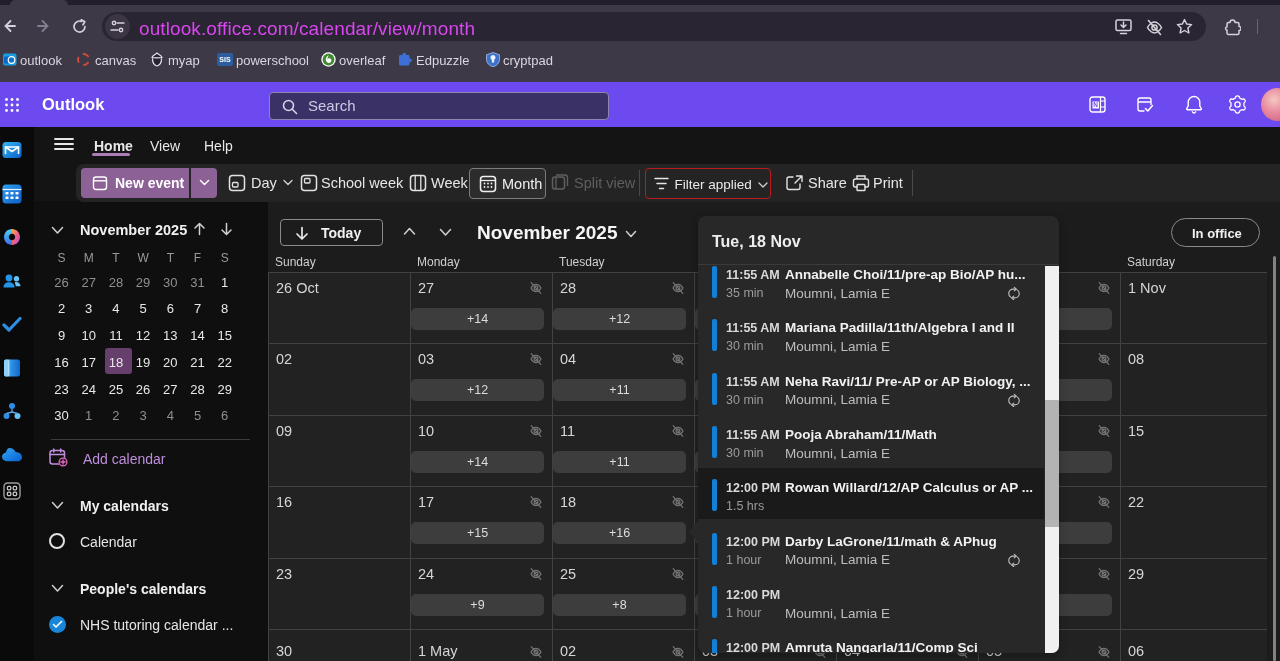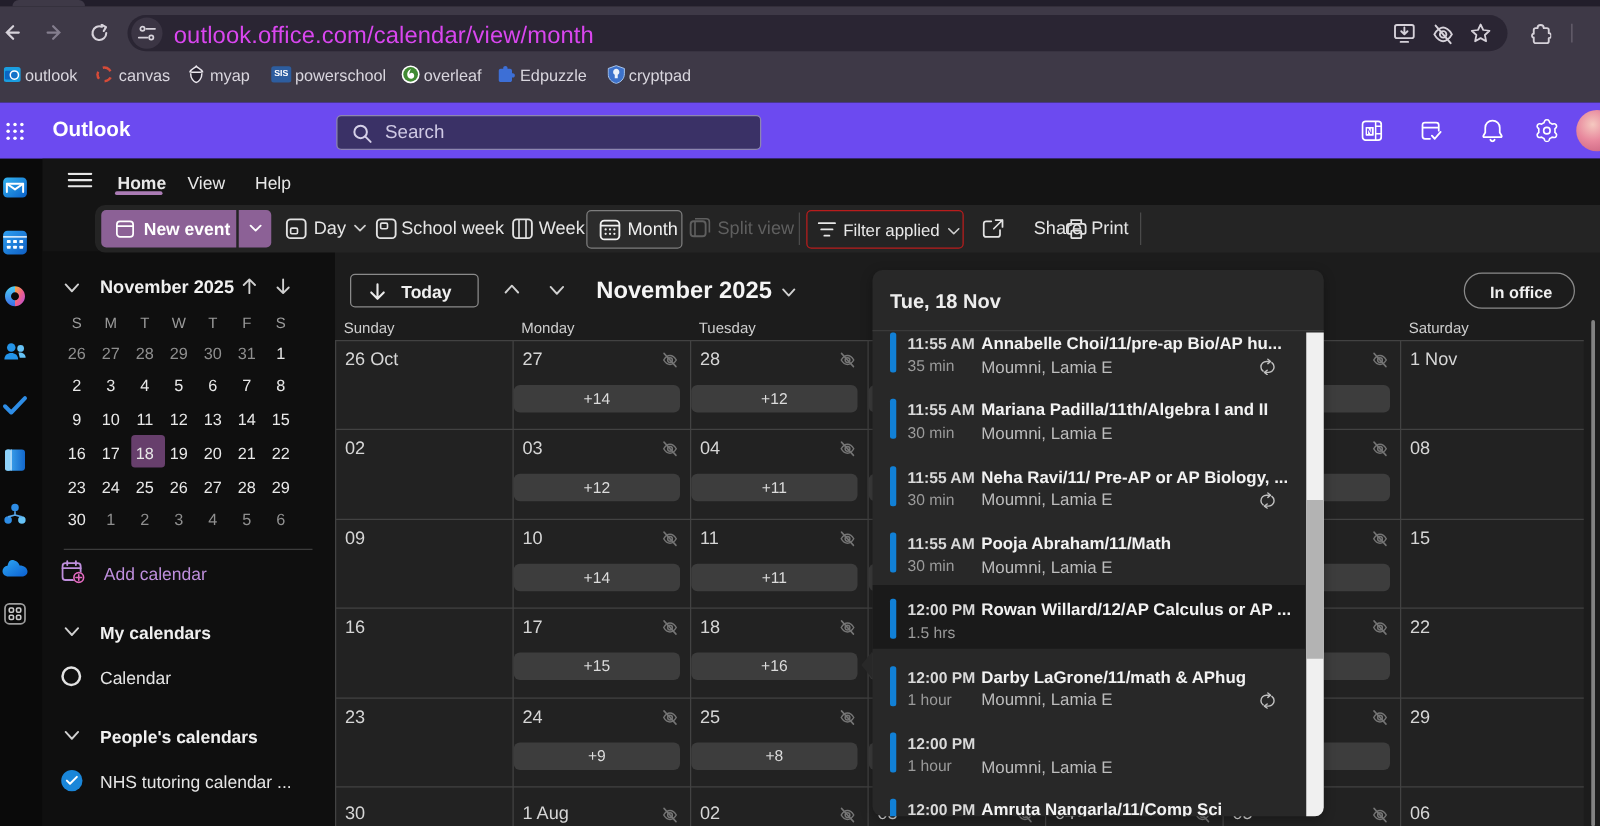--- a/index.html
+++ b/index.html
@@ -269,21 +269,21 @@
       </svg>
   <div class="abs" style="left:29px;top:7.5px;font-size:13.5px;color:#e9e9e9">Filter applied</div>
   <svg class="abs" style="left:112px;top:12.5px" width="10" height="7" viewBox="0 0 10 7">
         <path d="M1 1 L5 5 L9 1" stroke="#cfcfcf" stroke-width="1.3" fill="none" stroke-linecap="round" stroke-linejoin="round"></path>
       </svg>
  </div>
  <svg class="abs" style="left:709px;top:10px" width="19" height="18" viewBox="0 0 19 18">
       <path d="M8 3 H4 C2.9 3 2 3.9 2 5 V13.5 C2 14.6 2.9 15.5 4 15.5 H13 C14.1 15.5 15 14.6 15 13.5 V10" stroke="#e3e3e3" stroke-width="1.4" fill="none" stroke-linecap="round"></path>
       <path d="M11.5 2 H17 V7.5 M17 2 L10 9" stroke="#e3e3e3" stroke-width="1.4" fill="none" stroke-linecap="round" stroke-linejoin="round"></path>
     </svg>
- <div class="rbtxt" style="left:751px">Share</div>
+ <div class="rbtxt" style="left:732px">Share</div>
  <svg class="abs" style="left:776px;top:10px" width="18" height="18" viewBox="0 0 18 18">
       <path d="M5 5 V2 H13 V5 M5 13 H3 C2 13 1.5 12.4 1.5 11.5 V7 C1.5 6 2.2 5 3.5 5 H14.5 C15.8 5 16.5 6 16.5 7 V11.5 C16.5 12.4 16 13 15 13 H13" stroke="#e3e3e3" stroke-width="1.4" fill="none" stroke-linecap="round"></path>
       <rect x="5" y="10.5" width="8" height="6" rx="0.8" stroke="#e3e3e3" stroke-width="1.4" fill="none"></rect>
     </svg>
  <div class="rbtxt" style="left:797px">Print</div>
  <div class="rbsep" style="left:836px"></div>
  <svg class="abs" style="left:1212px;top:15px" width="11" height="8" viewBox="0 0 11 8">
       <path d="M1.5 1.5 L5.5 5.5 L9.5 1.5" stroke="#cfcfcf" stroke-width="1.4" fill="none" stroke-linecap="round" stroke-linejoin="round"></path>
     </svg>
 </div>
@@ -681,21 +681,21 @@
 <div class="pill" style="left:569px;top:321.5px">+8</div>
 <div class="dnum" style="left:718px;top:293.5px">28</div>
 <svg class="eyeoff" style="left:829px;top:294.5px" width="14" height="14" viewBox="0 0 14 14">
       <path d="M2 7 C3.6 4.2 5.9 3.4 7 3.4 C8.1 3.4 10.4 4.2 12 7 C10.4 9.8 8.1 10.6 7 10.6 C5.9 10.6 3.6 9.8 2 7 Z" stroke="#757575" stroke-width="1.2" fill="none"></path>
       <circle cx="7" cy="7" r="1.9" stroke="#757575" stroke-width="1.2" fill="none"></circle>
       <path d="M2.2 1.7 L11.8 12.3" stroke="#757575" stroke-width="1.2" stroke-linecap="round"></path>
     </svg>
 <div class="pill" style="left:711px;top:321.5px"></div>
 <div class="dnum" style="left:860px;top:293.5px">29</div>
 <div class="dnum" style="left:8px;top:371px">30</div>
-<div class="dnum" style="left:150px;top:371px">1 Aug</div>
+<div class="dnum" style="left:150px;top:371px">1 May</div>
 <svg class="eyeoff" style="left:261px;top:373px" width="14" height="14" viewBox="0 0 14 14">
       <path d="M2 7 C3.6 4.2 5.9 3.4 7 3.4 C8.1 3.4 10.4 4.2 12 7 C10.4 9.8 8.1 10.6 7 10.6 C5.9 10.6 3.6 9.8 2 7 Z" stroke="#757575" stroke-width="1.2" fill="none"></path>
       <circle cx="7" cy="7" r="1.9" stroke="#757575" stroke-width="1.2" fill="none"></circle>
       <path d="M2.2 1.7 L11.8 12.3" stroke="#757575" stroke-width="1.2" stroke-linecap="round"></path>
     </svg>
 <div class="dnum" style="left:292px;top:371px">02</div>
 <svg class="eyeoff" style="left:403px;top:373px" width="14" height="14" viewBox="0 0 14 14">
       <path d="M2 7 C3.6 4.2 5.9 3.4 7 3.4 C8.1 3.4 10.4 4.2 12 7 C10.4 9.8 8.1 10.6 7 10.6 C5.9 10.6 3.6 9.8 2 7 Z" stroke="#757575" stroke-width="1.2" fill="none"></path>
       <circle cx="7" cy="7" r="1.9" stroke="#757575" stroke-width="1.2" fill="none"></circle>
       <path d="M2.2 1.7 L11.8 12.3" stroke="#757575" stroke-width="1.2" stroke-linecap="round"></path>

